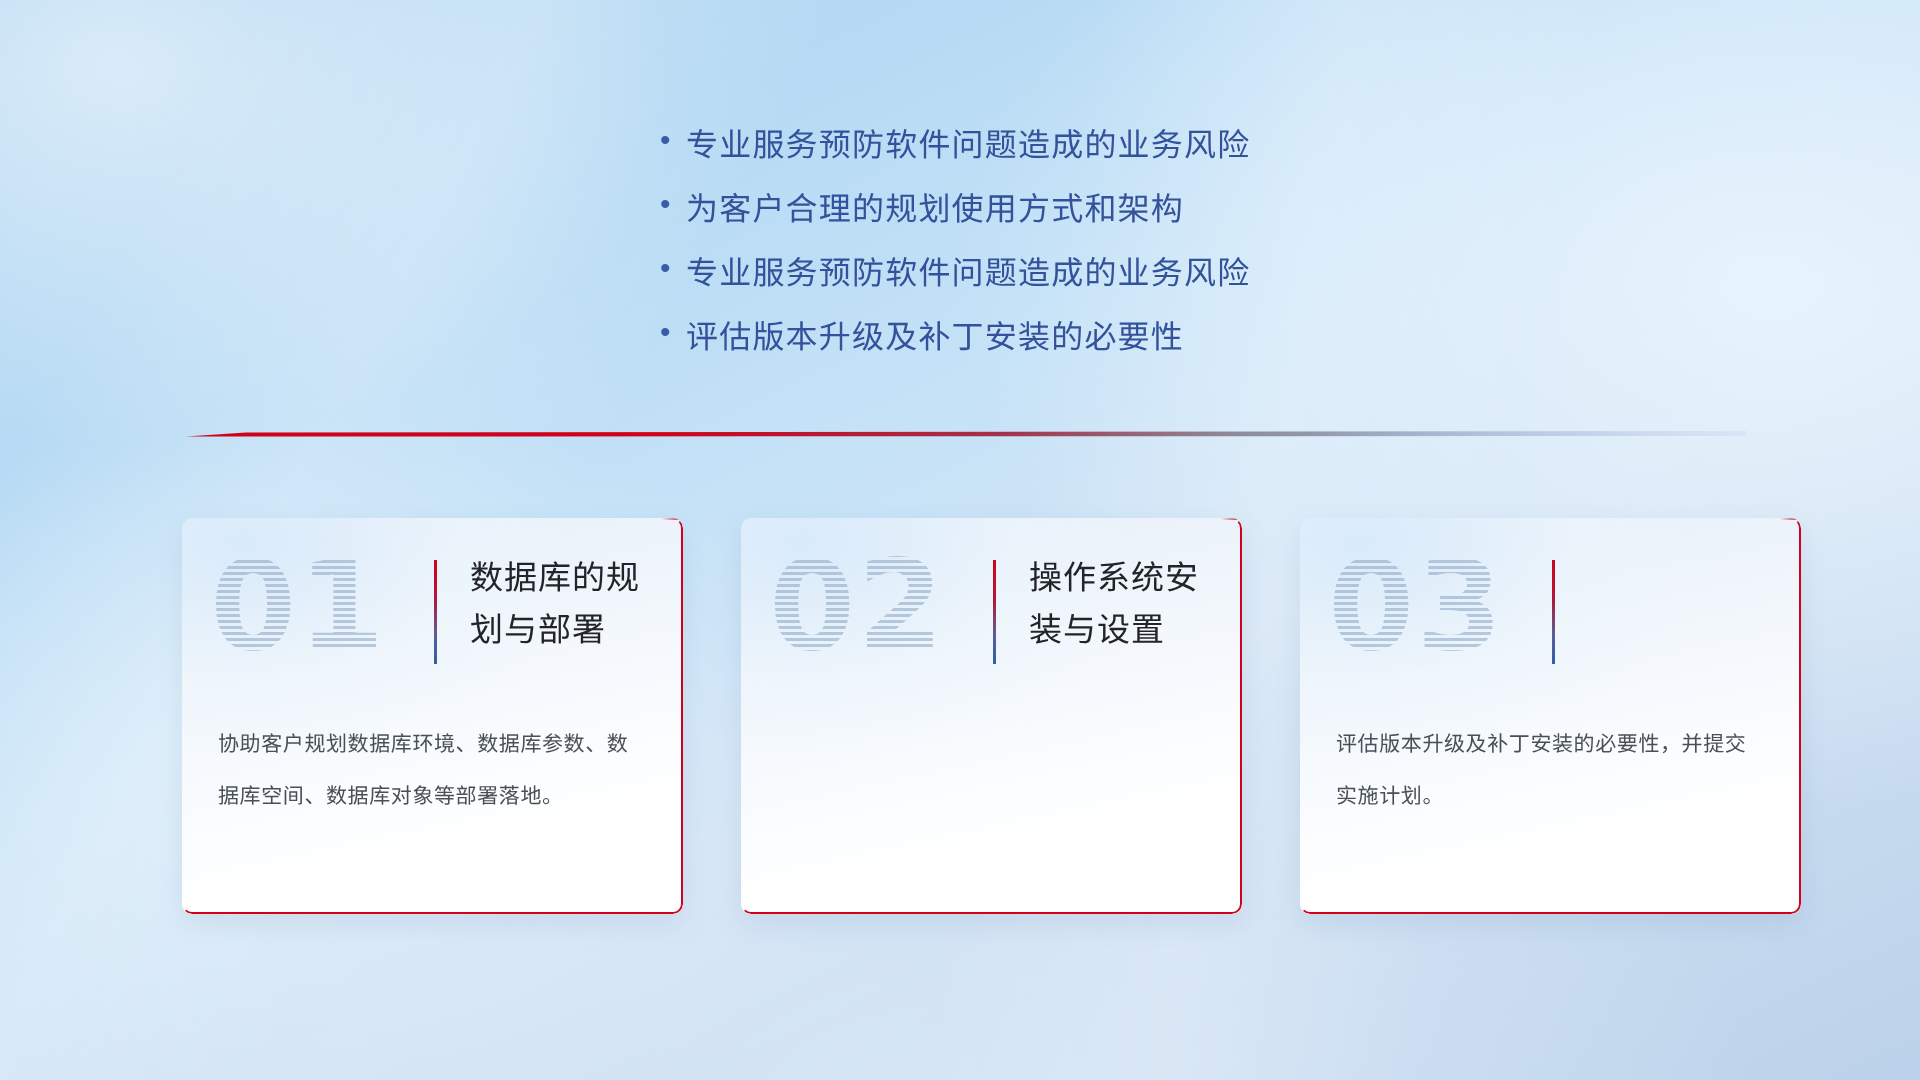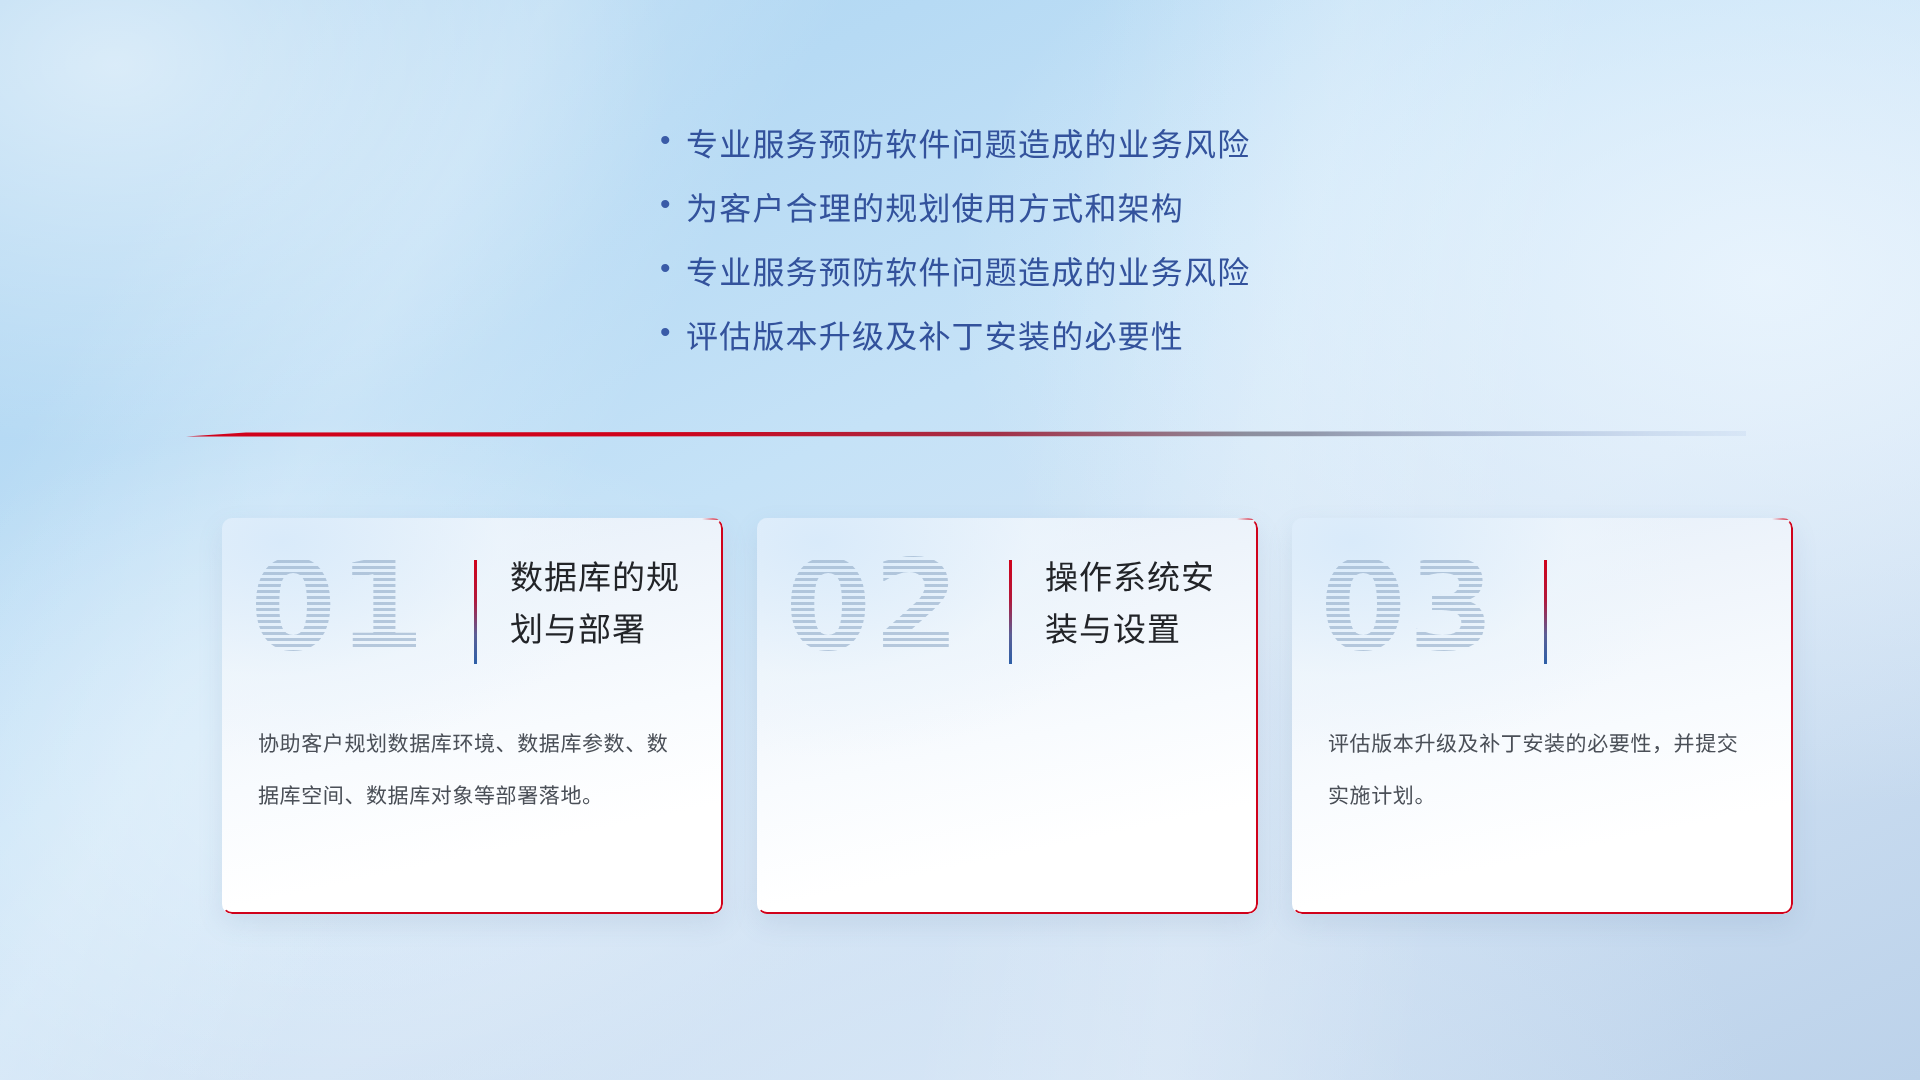--- a/index.html
+++ b/index.html
@@ -82,23 +82,22 @@
   .divider-wrap svg { display: block; }
 
   
   .cards {
     position: absolute;
     left: 182px;
     top: 518px;
     width: 1620px;
     height: 400px;
     display: flex;
-    gap: 34px;
+    gap: 58px;
     z-index: 3;
-    margin-left: 40px;
   }
   .card {
     position: relative;
     width: 501px;
     height: 396px;
     border-radius: 10px;
     background:
       radial-gradient(480px 300px at 12% 6%, rgba(216,234,250,0.95) 0%, rgba(236,245,252,0.6) 45%, rgba(255,255,255,0) 72%),
       linear-gradient(168deg, #e4eefa 0%, #eef4fb 26%, #f8fbfe 55%, #ffffff 78%, #ffffff 100%);
     box-shadow: 0 10px 26px rgba(90,120,160,0.13);

